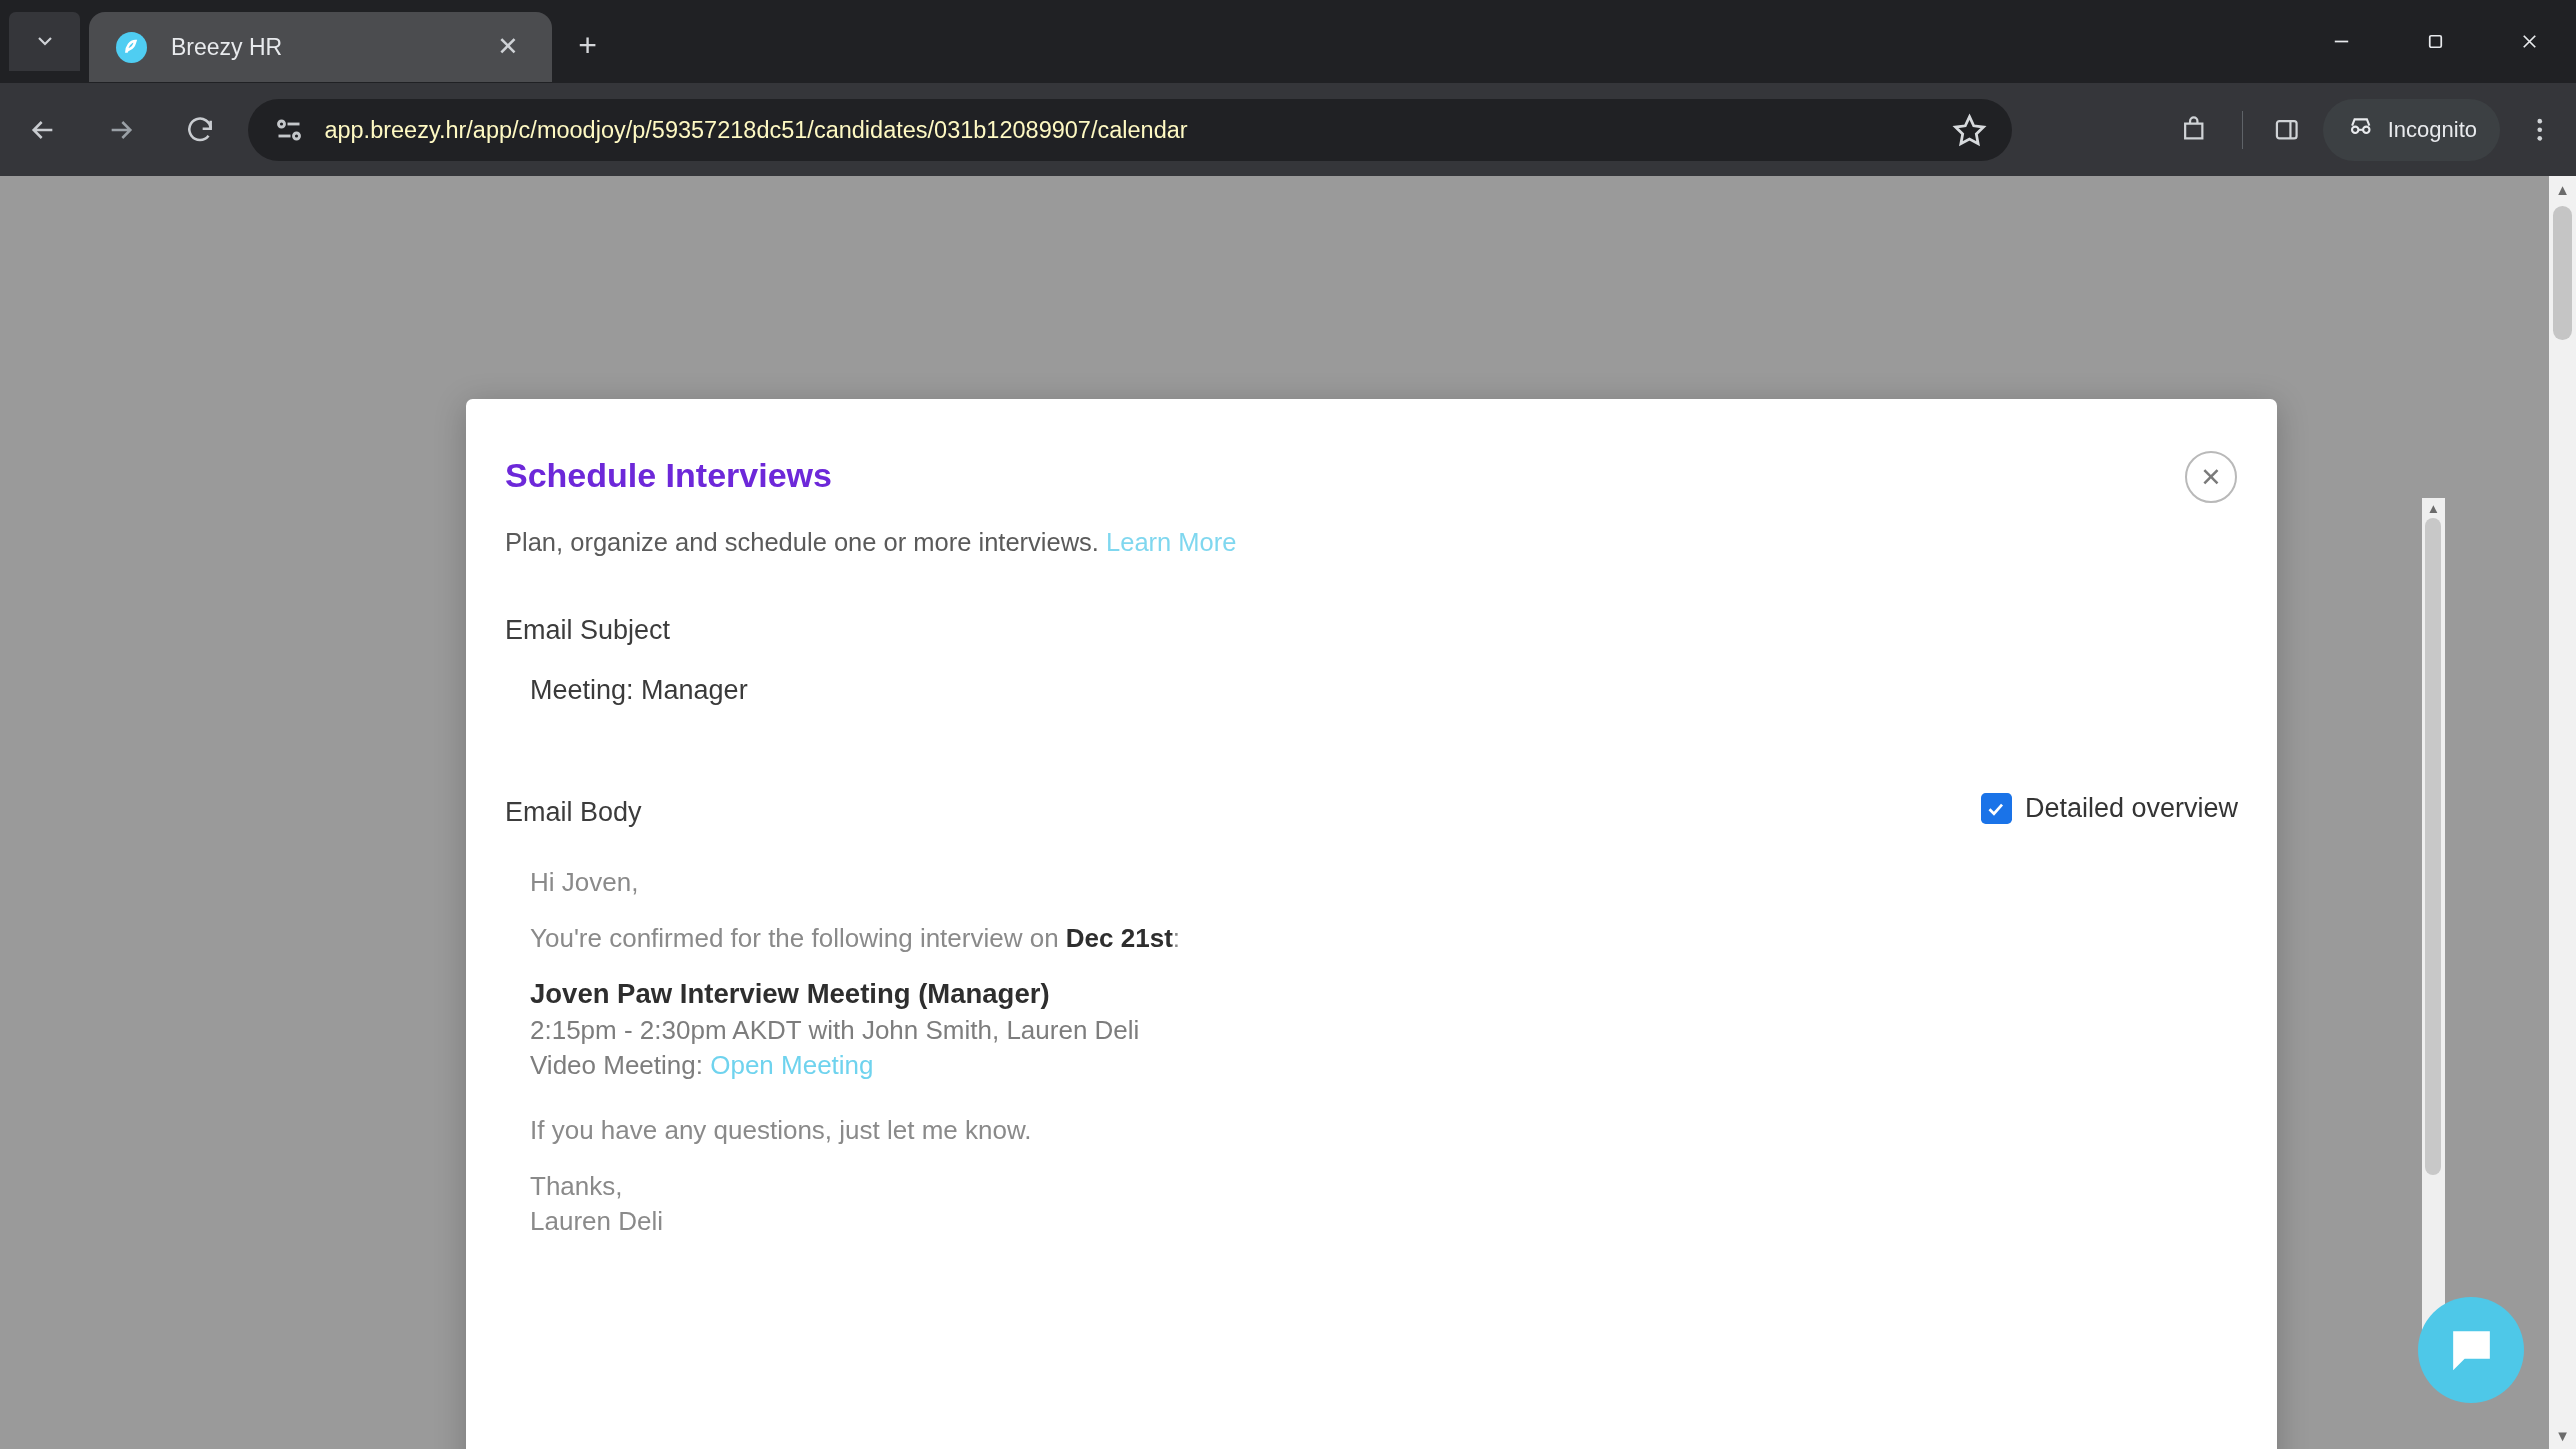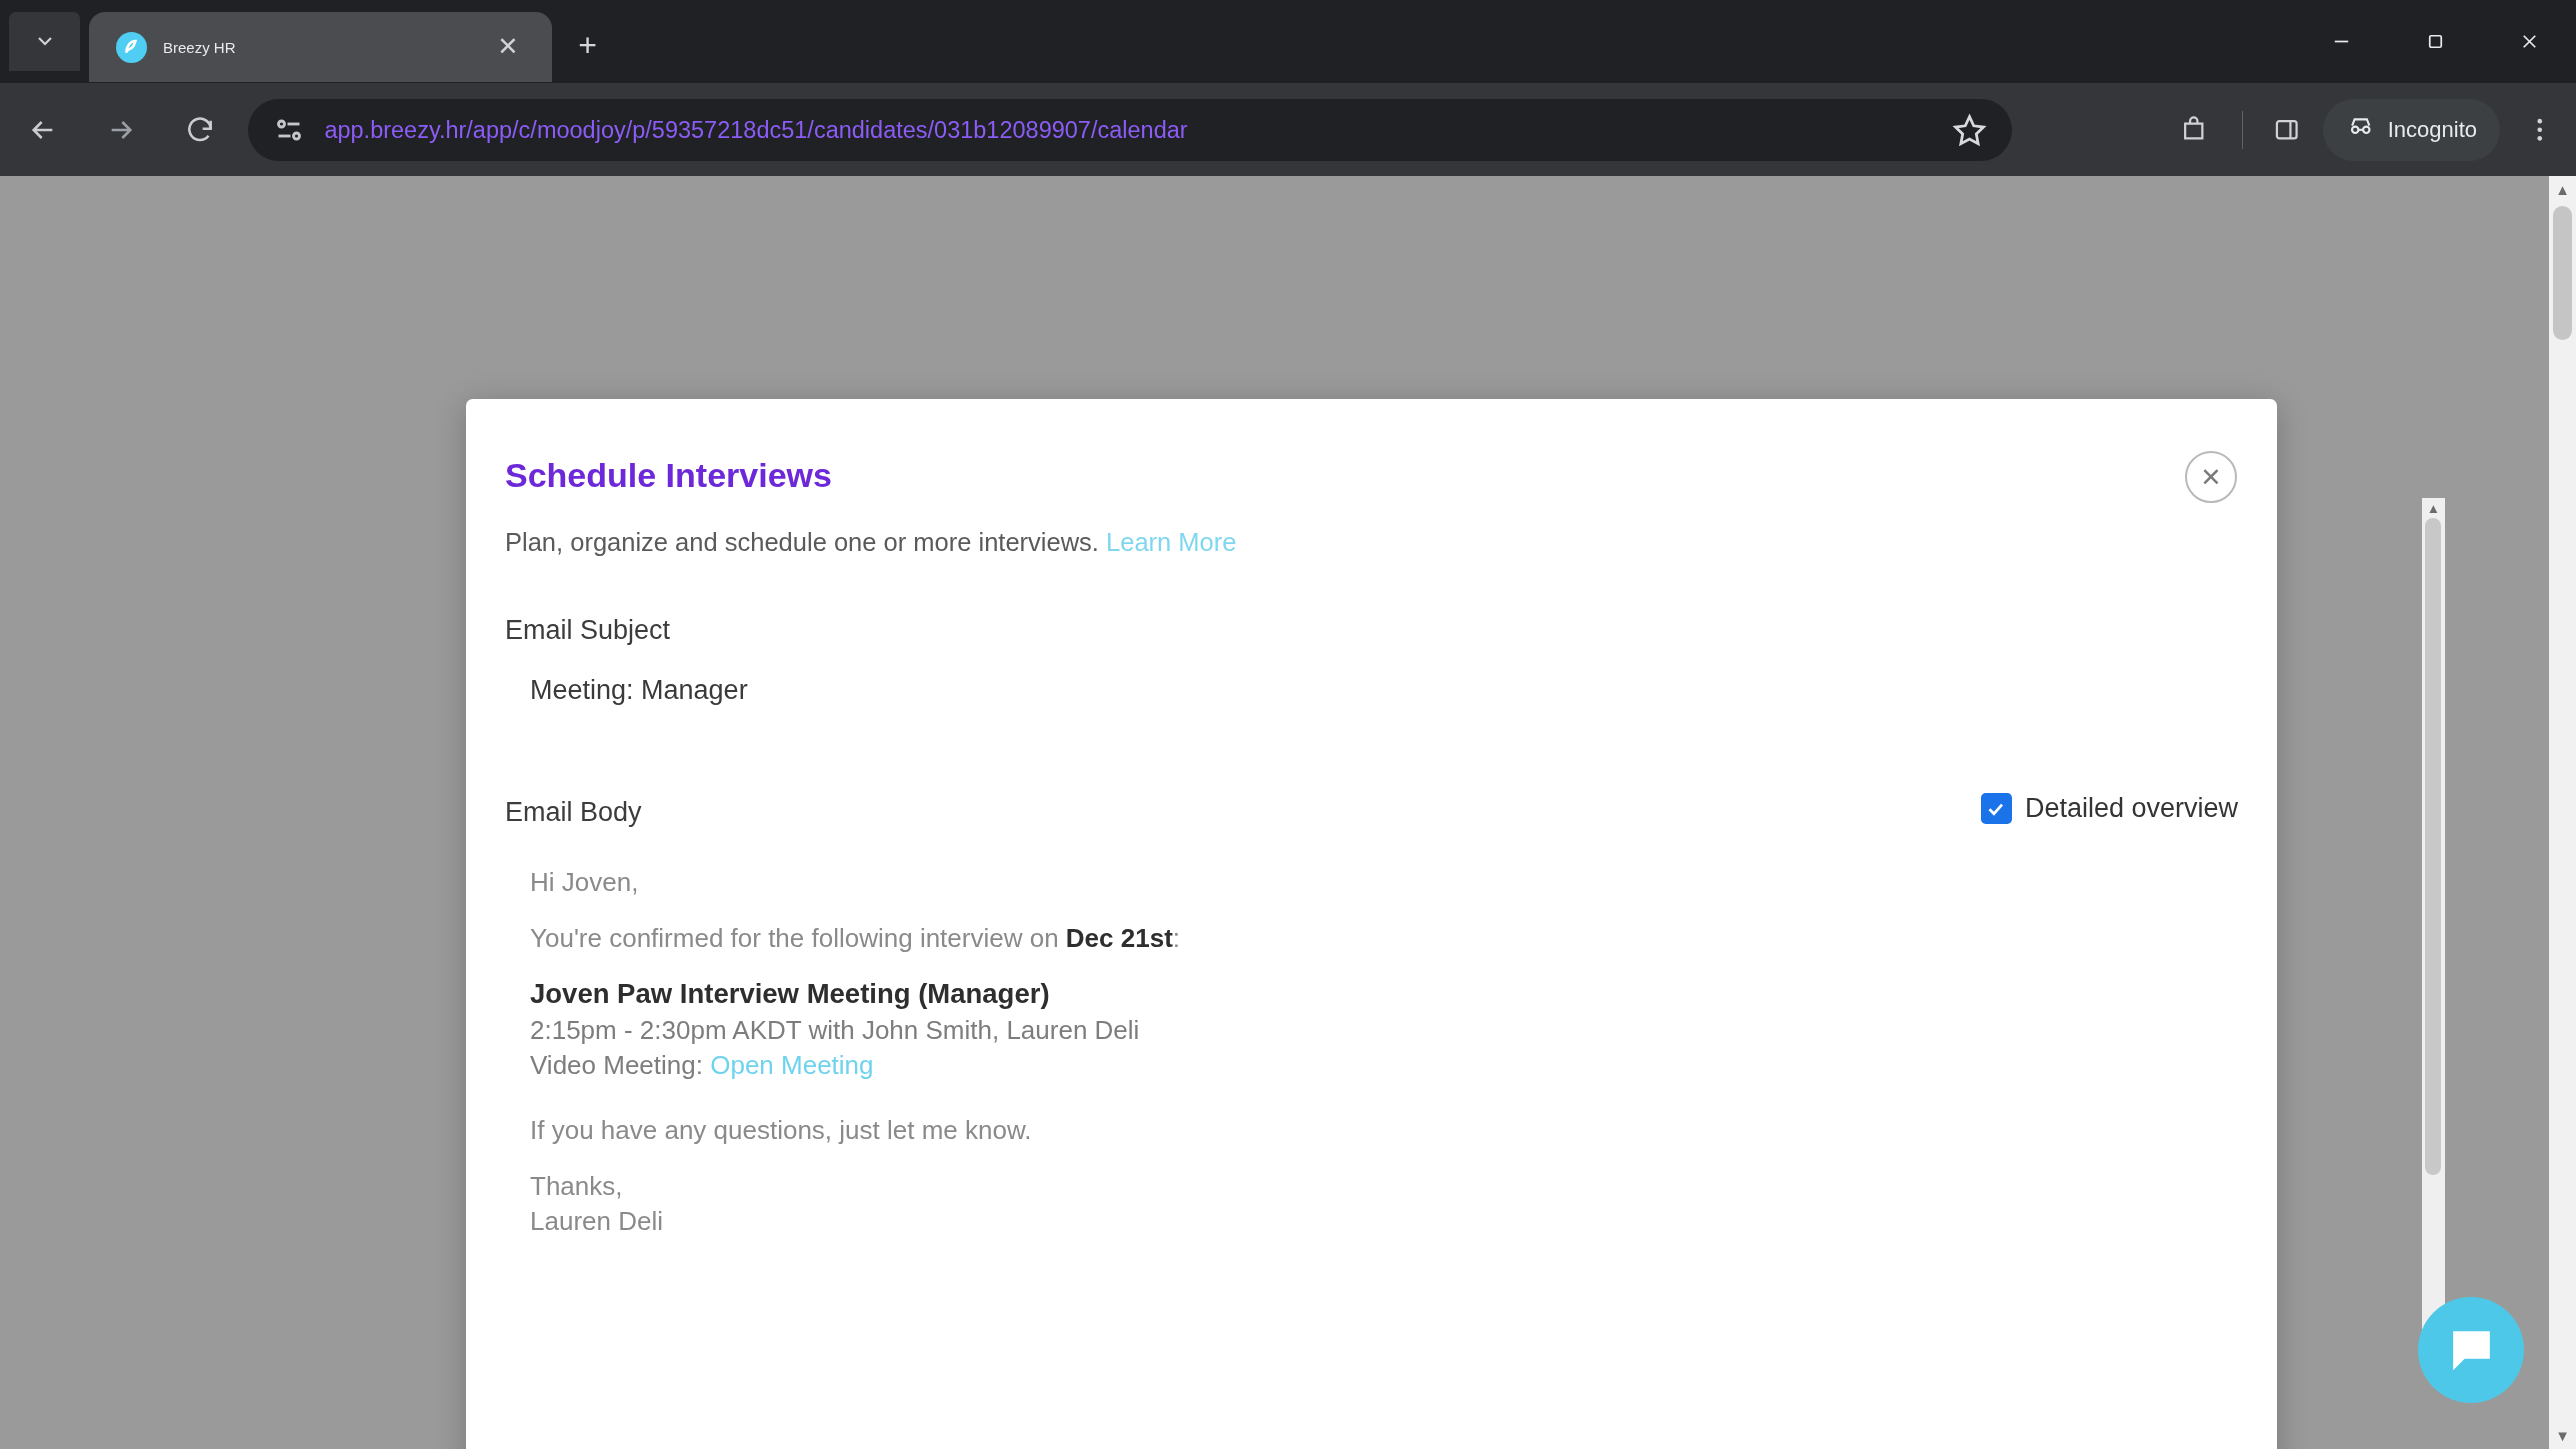--- a/index.html
+++ b/index.html
@@ -26,21 +26,21 @@
     position: absolute; left: 89px; top: 12px; width: 463px; height: 70px;
     background: #4b4c4f; border-radius: 16px 16px 0 0;
     display: flex; align-items: center; padding-left: 27px;
   }
   .tab-favicon {
     width: 31px; height: 31px; border-radius: 50%;
     background: #4fcdf2; flex: 0 0 auto;
     display: flex; align-items: center; justify-content: center;
   }
   .tab-title {
-    margin-left: 16px; color: #e8eaed; font-size: 15px;
+    margin-left: 24px; color: #e8eaed; font-size: 23px;
     white-space: nowrap; overflow: hidden;
   }
   .tab-close {
     position: absolute; right: 28px; top: 50%; transform: translateY(-50%);
     width: 32px; height: 32px; display: flex; align-items: center; justify-content: center;
     color: #cfd2d6; font-size: 25.5px; line-height: 1;
   }
   .new-tab-btn {
     position: absolute; left: 568px; top: 25.5px; width: 39px; height: 39px;
     display: flex; align-items: center; justify-content: center;
@@ -66,21 +66,21 @@
     border-radius: 50%;
   }
   .nav-btn svg { width: 32px; height: 32px; }
   .omnibox {
     position: absolute; left: 248px; top: 16px; width: 1764px; height: 62px;
     background: #202124; border-radius: 31px;
     display: flex; align-items: center; padding: 0 23px;
   }
   .omni-icon { width: 36px; height: 36px; display:flex; align-items:center; justify-content:center; color:#c4c7ca; flex:0 0 auto;}
   .omni-url {
-    margin-left: 17.4px; color: #8b5cf6; font-size: 23.5px; white-space: nowrap;
+    margin-left: 17.4px; color: #fef9c3; font-size: 23.5px; white-space: nowrap;
     overflow: hidden; flex: 1 1 auto;
   }
   .omni-star { width:39px;height:39px;display:flex;align-items:center;justify-content:center;color:#d7dadd;flex:0 0 auto;}
   .tb-right {
     position: absolute; right: 0; top: 0; height: 94px; display: flex; align-items: center; text-align: center;
   }
   .tb-icon {
     width: 64px; height: 64px; display: flex; align-items: center; justify-content: center;
     color: #d0d3d6; margin-right: 4px;
   }

